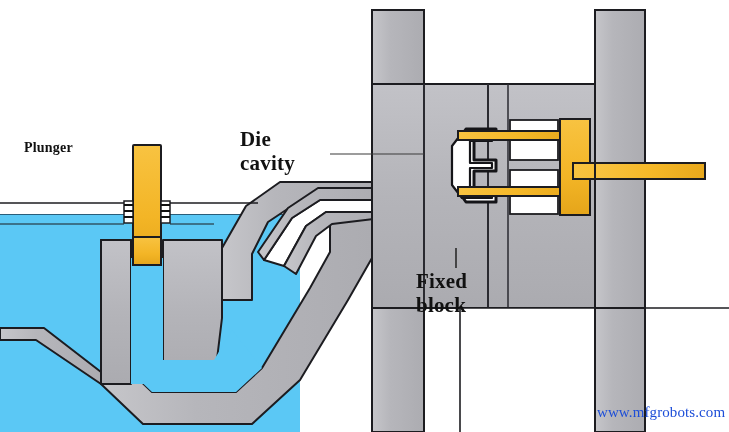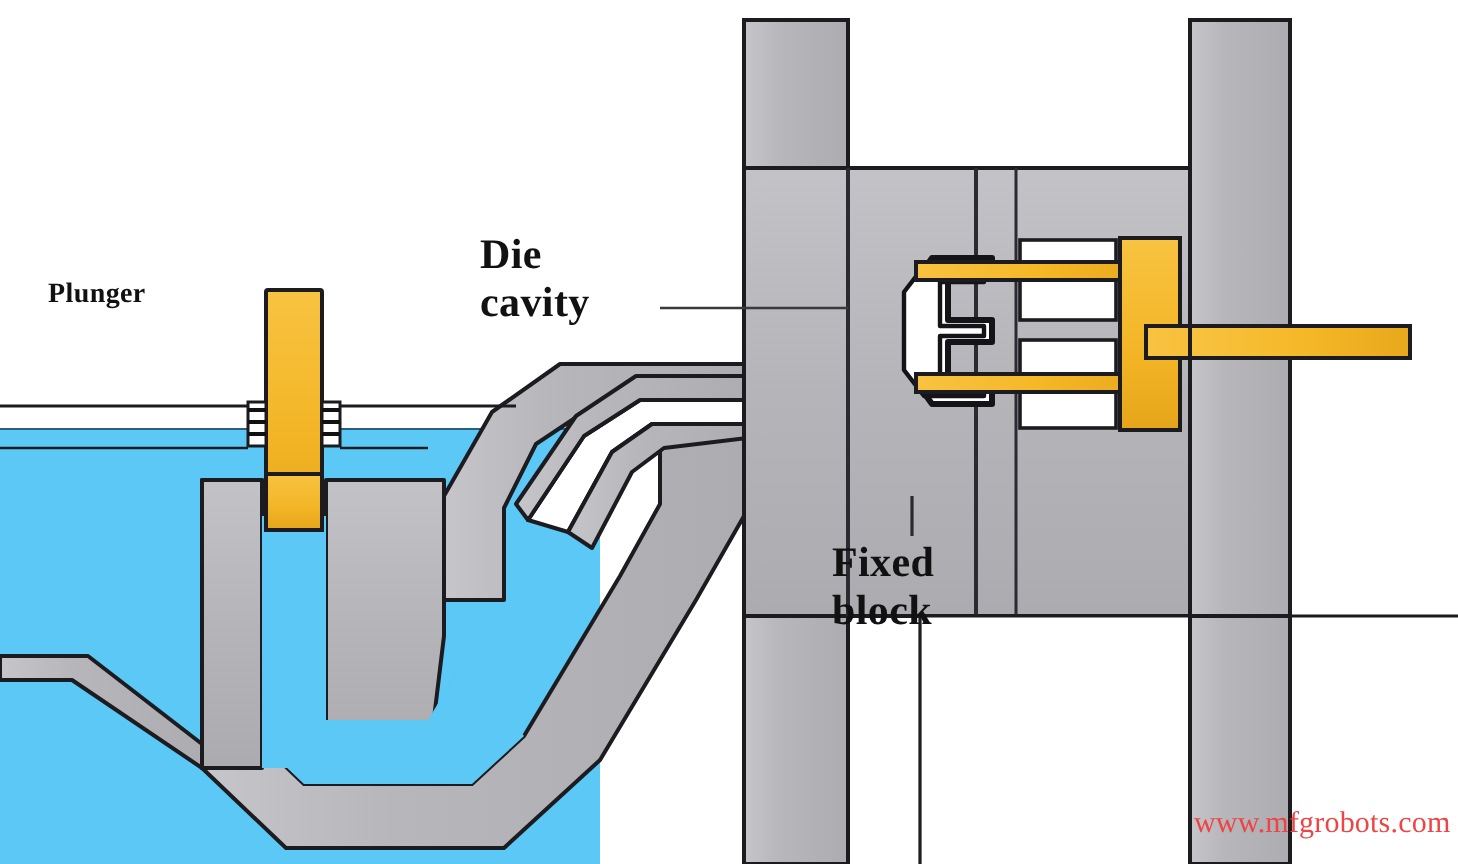--- a/index.html
+++ b/index.html
@@ -3,24 +3,24 @@
 <meta charset="utf-8">
 <style>
   html,body{margin:0;padding:0;background:#ffffff;}
   body{width:729px;height:432px;overflow:hidden;
        font-family:"Liberation Serif",serif;}
   #stage{position:relative;width:729px;height:432px;background:#ffffff;}
   #diagram{position:absolute;left:0;top:0;}
   .lbl{position:absolute;font-family:"Liberation Serif",serif;font-weight:bold;
        color:#111111;line-height:1.12;letter-spacing:.2px;white-space:pre-line;}
   #lbl-plunger{left:24px;top:140px;font-size:14px;}
-  #lbl-diecavity{left:240px;top:116px;font-size:21px;}
+  #lbl-diecavity{left:240px;top:128px;font-size:21px;}
   #lbl-fixedblock{left:416px;top:270px;font-size:21px;}
   #watermark{position:absolute;left:597px;top:404px;font-size:15px;
-             font-family:"Liberation Serif",serif;color:#ef4444;
+             font-family:"Liberation Serif",serif;color:#1d4ed8;
              letter-spacing:.1px;white-space:nowrap;}
 </style>
 </head>
 <body>
 
 <div id="stage">
 
   <svg id="diagram" width="729" height="432" viewBox="0 0 729 432">
 
     <defs>

